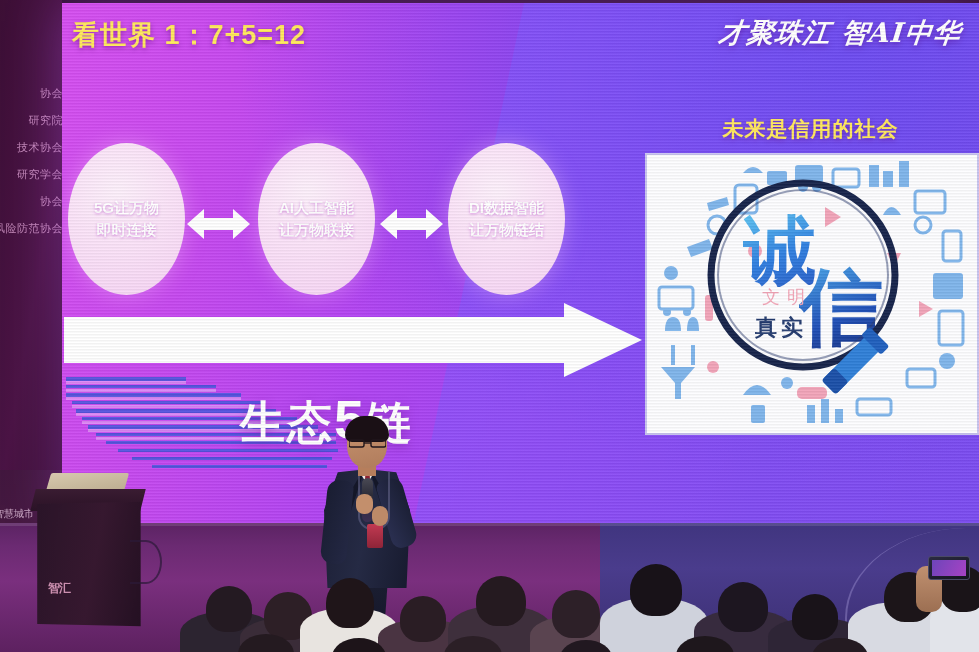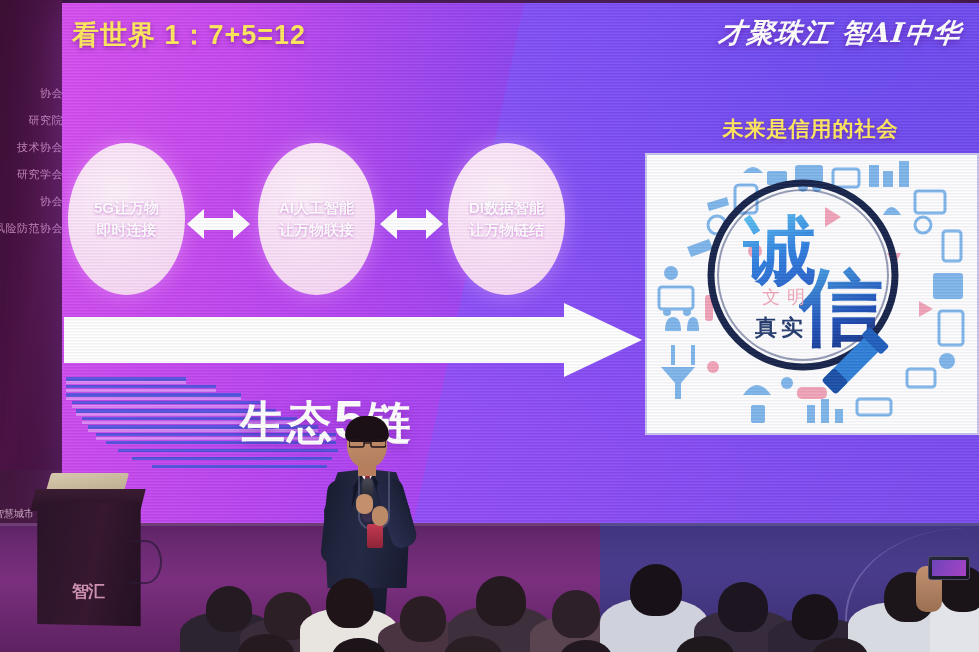--- a/index.html
+++ b/index.html
@@ -99,22 +99,22 @@
   
   .podium{position:absolute;left:36px;top:503px;width:104px;height:122px;
     background:linear-gradient(100deg,#2a1428 0%,#36182f 55%,#241022 100%);
     transform:perspective(300px) rotateY(-6deg);}
   .podium-top{position:absolute;left:33px;top:489px;width:110px;height:22px;
     background:linear-gradient(180deg,#3a1c32,#2a1226);transform:skewX(-14deg);}
   .laptop{position:absolute;left:48px;top:473px;width:78px;height:22px;
     background:linear-gradient(170deg,#d7c9ae 0%,#b9a98c 100%);transform:skewX(-16deg);
     border-radius:2px;}
   .podium-mark{position:absolute;left:48px;top:580px;width:60px;height:14px;
-    color:#e8a6c8;font-size:17px;font-weight:bold;letter-spacing:-1px;opacity:.85;
-    font-family:Liberation Mono, monospace;margin-left:24px;}
+    color:#e8a6c8;font-size:12px;font-weight:bold;letter-spacing:-1px;opacity:.85;
+    font-family:Liberation Mono, monospace;}
   .mic-cable{position:absolute;left:130px;top:540px;width:30px;height:40px;
     border:2px solid #2b1a38;border-radius:0 60% 60% 0;border-left:none;opacity:.7;}
 
   
   .speaker{position:absolute;left:310px;top:420px;width:110px;height:190px;}
   .sp-head{position:absolute;left:37px;top:0px;width:40px;height:48px;border-radius:48% 48% 46% 46%;
     background:linear-gradient(170deg,#c89470 0%,#b07c5c 100%);}
   .sp-hair{position:absolute;left:35px;top:-4px;width:44px;height:26px;border-radius:22px 22px 8px 8px;
     background:#1a1015;}
   .sp-glasses{position:absolute;left:39px;top:19px;width:37px;height:9px;}

